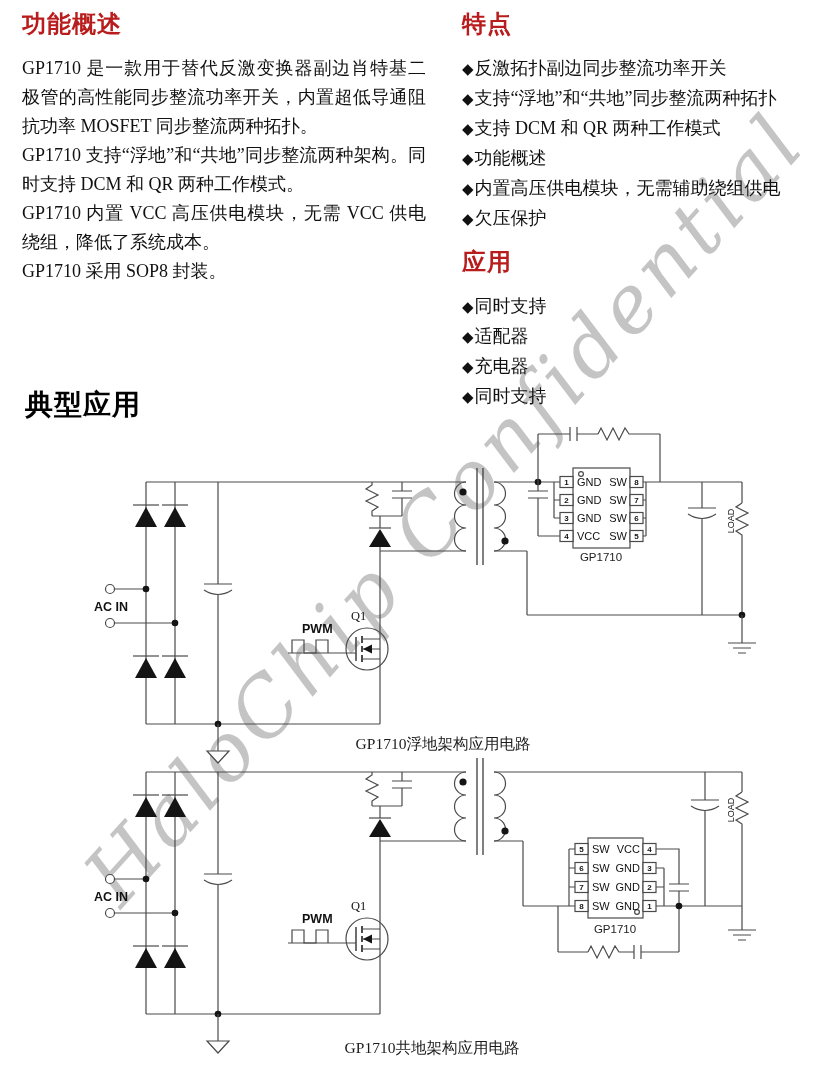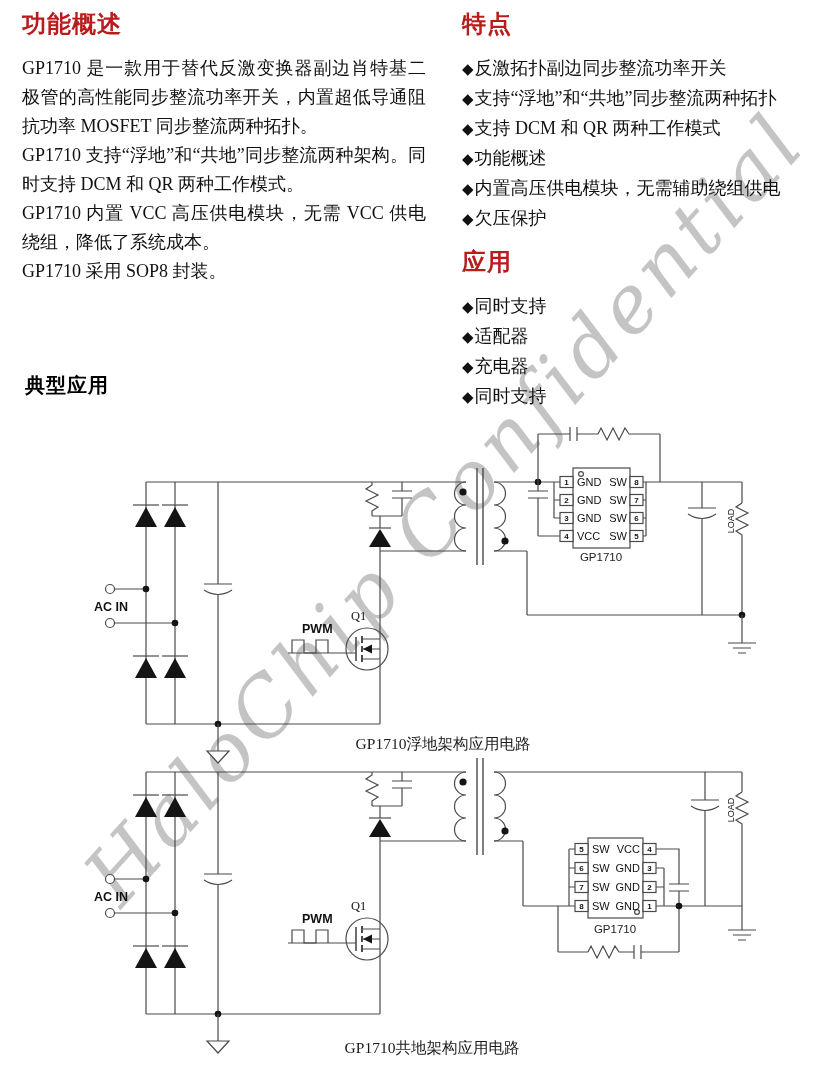--- a/index.html
+++ b/index.html
@@ -9,23 +9,23 @@
         transform:rotate(-48deg);font-family:"DejaVu Serif",serif;font-style:italic;
         font-size:80px;letter-spacing:6px;color:rgba(148,148,148,0.55);white-space:nowrap;z-index:1;}
   .col-left{position:absolute;left:22px;top:8px;width:404px;z-index:3;}
   .col-right{position:absolute;left:462px;top:8px;width:366px;z-index:3;}
   h1.sec{font-family:"Liberation Sans","DejaVu Sans",sans-serif;font-weight:700;
         font-size:24px;margin:0 0 14px 0;letter-spacing:1px;color:#b91c1c;}
   .col-left p{margin:0;font-size:18px;line-height:29px;text-align:justify;text-align-last:left;}
   ul.blist{list-style:none;margin:4px 0 10px 0;padding:0;}
   ul.blist li{font-size:18px;line-height:29px;white-space:nowrap;}
   .bullet{font-size:15px;margin-right:1px;}
-  .typ-heading{position:absolute;left:25px;top:372px;z-index:3;
+  .typ-heading{position:absolute;left:25px;top:386px;z-index:3;
         font-family:"Liberation Sans","DejaVu Sans",sans-serif;font-weight:700;
-        font-size:20px;letter-spacing:1px;color:#000;}
+        font-size:28px;letter-spacing:1px;color:#000;}
   svg.schem{position:absolute;left:0;top:0;z-index:2;}
   .w{stroke:#4a4a4a;fill:none;stroke-width:1.2;}
   .wth{stroke:#4a4a4a;fill:none;stroke-width:1.4;}
   .blk{fill:#141414;stroke:none;}
   .opn{fill:#fff;stroke:#4a4a4a;stroke-width:1.2;}
   .pnum{font:700 8px "Liberation Sans",sans-serif;fill:#111;text-anchor:middle;}
   .plabel{font:500 11px "Liberation Sans",sans-serif;fill:#111;}
   .pr{text-anchor:end;}
   .chiplbl{font:500 11.5px "Liberation Sans",sans-serif;fill:#222;text-anchor:middle;}
   .capt{font:15.5px "Liberation Serif",serif;fill:#1a1a1a;text-anchor:middle;}

